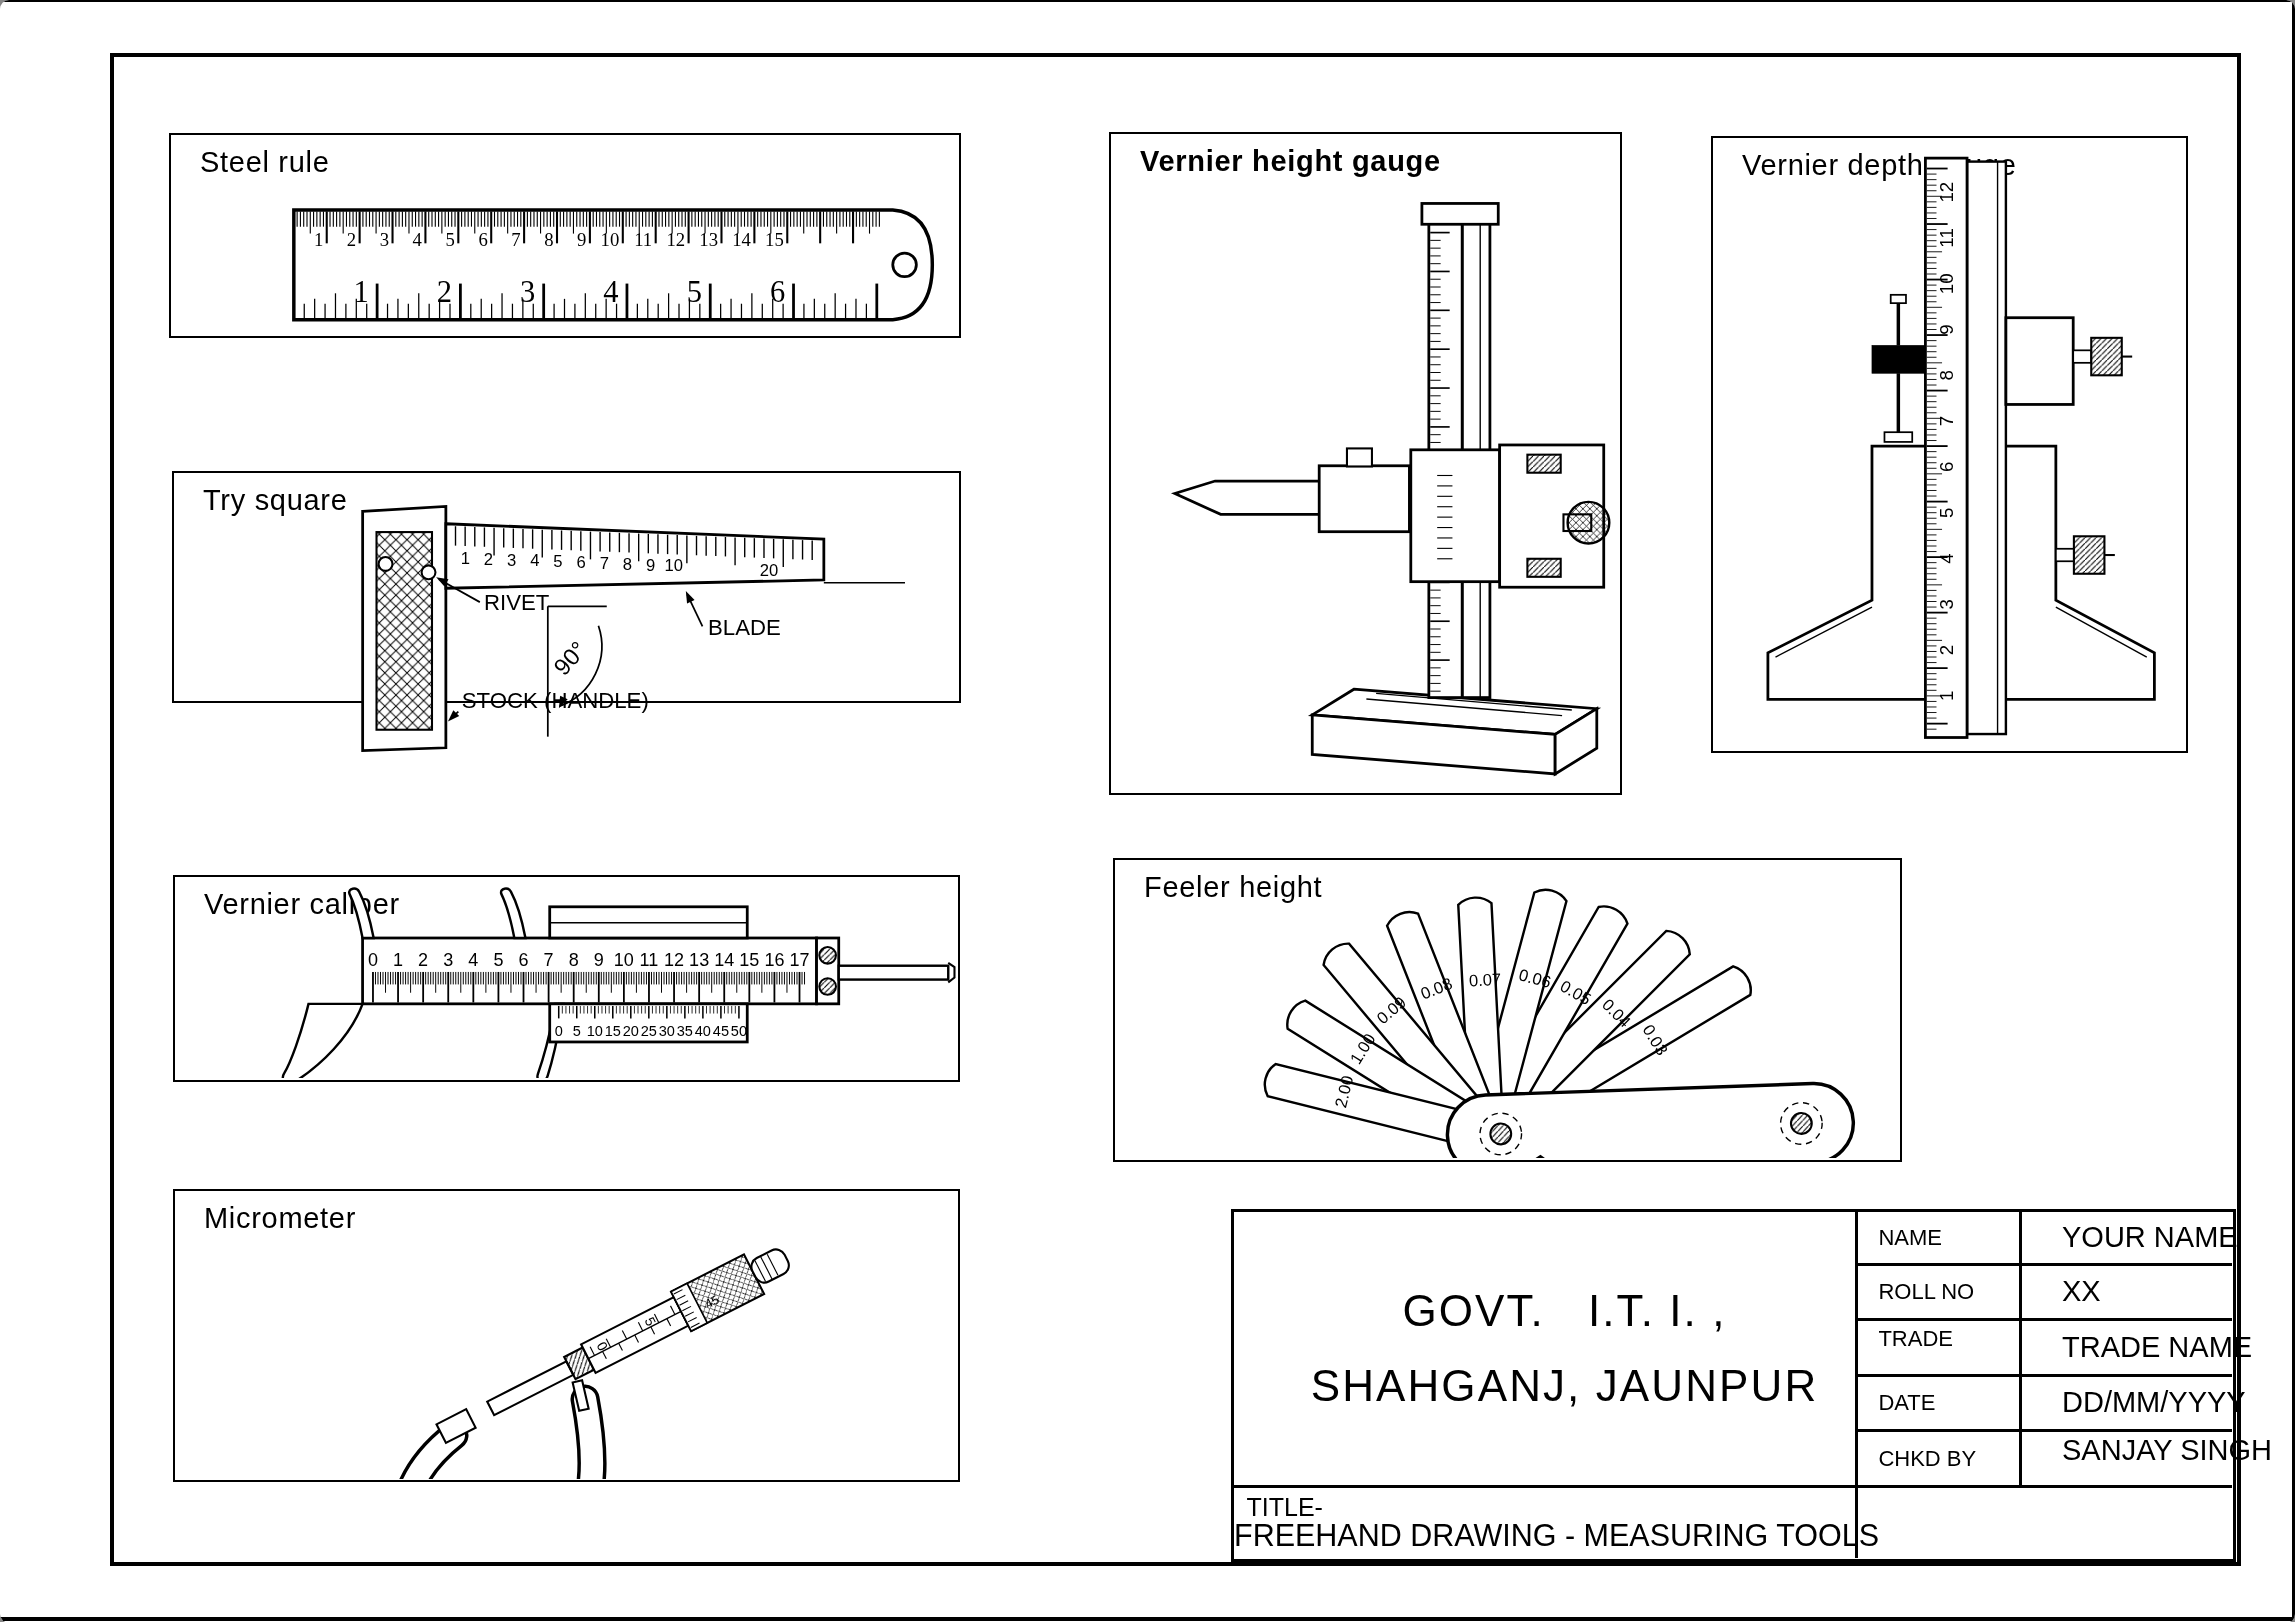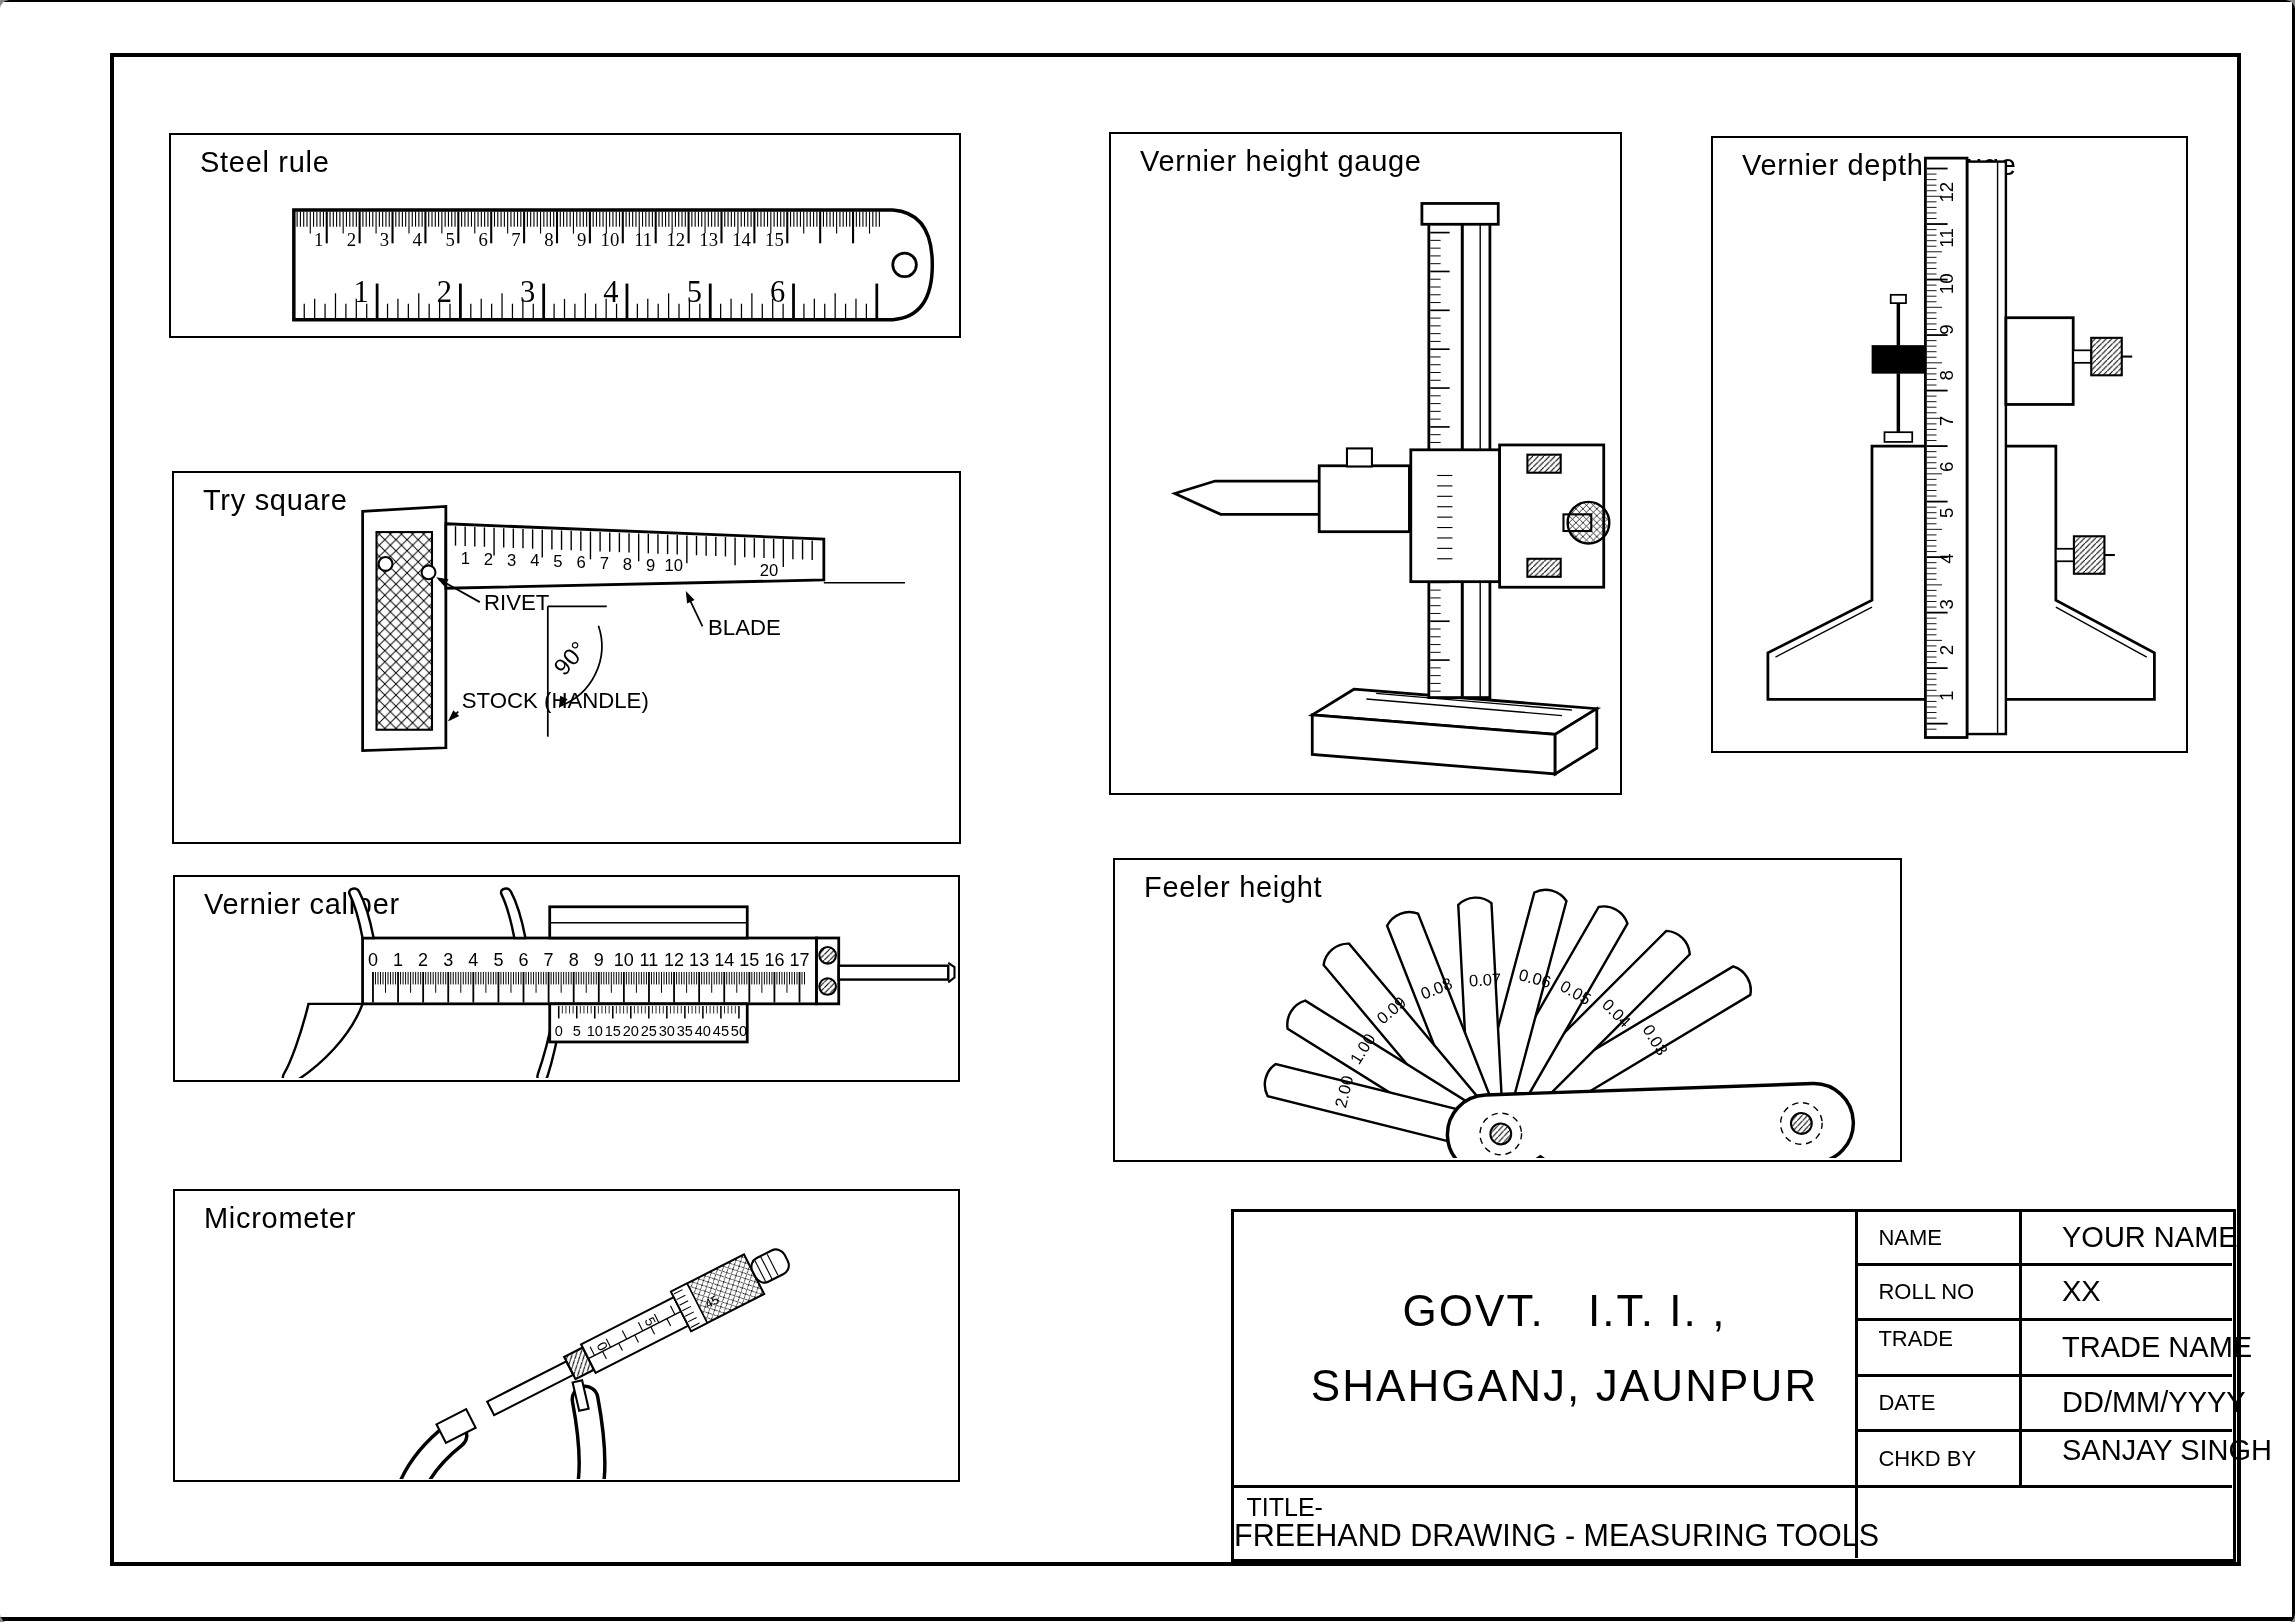--- a/index.html
+++ b/index.html
@@ -3,21 +3,21 @@
 <meta charset="utf-8">
 <style>
   html,body{margin:0;padding:0;background:#888;}
   .sheet{position:relative;width:2295px;height:1623px;background:#fff;
          font-family:"Liberation Sans",sans-serif;color:#000;overflow:hidden;border-radius:9px;}
   .edge{position:absolute;background:#000;}
   .frame{position:absolute;left:110px;top:53px;width:2131px;height:1513px;
          border:4.2px solid #000;box-sizing:border-box;}
   .panel{position:absolute;border:2.8px solid #000;box-sizing:border-box;background:#fff;}
   .panel-title{position:absolute;left:29px;top:11px;font-size:29px;letter-spacing:0.7px;white-space:pre;}
-  .panel-title.bold{font-weight:normal;}
+  .panel-title.bold{font-weight:bold;}
   .panel svg{position:absolute;left:0;top:0;}
   svg text{font-family:"Liberation Sans",sans-serif;fill:#000;}
   text.serif{font-family:"Liberation Serif",serif;}
   
   .tblock{position:absolute;left:1231px;top:1209px;width:1005px;height:353px;
           border:3.5px solid #000;box-sizing:border-box;background:#fff;}
   .tb-line{position:absolute;background:#000;}
   .tb-cell{position:absolute;display:flex;align-items:center;box-sizing:border-box;padding-left:40px;}
   .tb-inst{left:0;top:0;width:621px;height:273px;flex-direction:column;justify-content:center;gap:25px;
            font-size:44px;letter-spacing:2.1px;text-align:center;white-space:pre;}
@@ -310,21 +310,21 @@
         <line x1="1017" y1="264" x2="1017" y2="214" stroke="#000" stroke-width="4"></line>
         <text x="285" y="240" font-size="44" text-anchor="end" class="serif">1</text>
         <text x="405" y="240" font-size="44" text-anchor="end" class="serif">2</text>
         <text x="525" y="240" font-size="44" text-anchor="end" class="serif">3</text>
         <text x="645" y="240" font-size="44" text-anchor="end" class="serif">4</text>
         <text x="765" y="240" font-size="44" text-anchor="end" class="serif">5</text>
         <text x="885" y="240" font-size="44" text-anchor="end" class="serif">6</text>
       </svg>
   </div>
 
-  <div class="panel" style="left:172px;top:471px;width:789px;height:373px">
+  <div class="panel" style="left:172px;top:471px;width:789px;height:232px">
     <span class="panel-title">Try square</span>
     <svg id="svg-try-square" width="783" height="295" viewBox="0 0 1129 425">
         <path d="M272,55 L392,48 L392,396 L272,400 Z" fill="#fff" stroke="#000" stroke-width="4"></path>
         <rect x="292" y="85" width="80" height="285" fill="url(#xh)" stroke="#000" stroke-width="3"></rect>
         <path d="M392,73 L937,95 L937,154 L392,166 Z" fill="#fff" stroke="#000" stroke-width="4"></path>
         <line x1="937" y1="158" x2="1054" y2="158" stroke="#000" stroke-width="2"></line>
         <line x1="405.9" y1="76.556" x2="405.9" y2="104.556" stroke="#000" stroke-width="2"></line>
         <line x1="419.8" y1="77.112" x2="419.8" y2="105.112" stroke="#000" stroke-width="2"></line>
         <line x1="433.7" y1="77.668" x2="433.7" y2="105.668" stroke="#000" stroke-width="2"></line>
         <line x1="447.6" y1="78.224" x2="447.6" y2="106.224" stroke="#000" stroke-width="2"></line>

